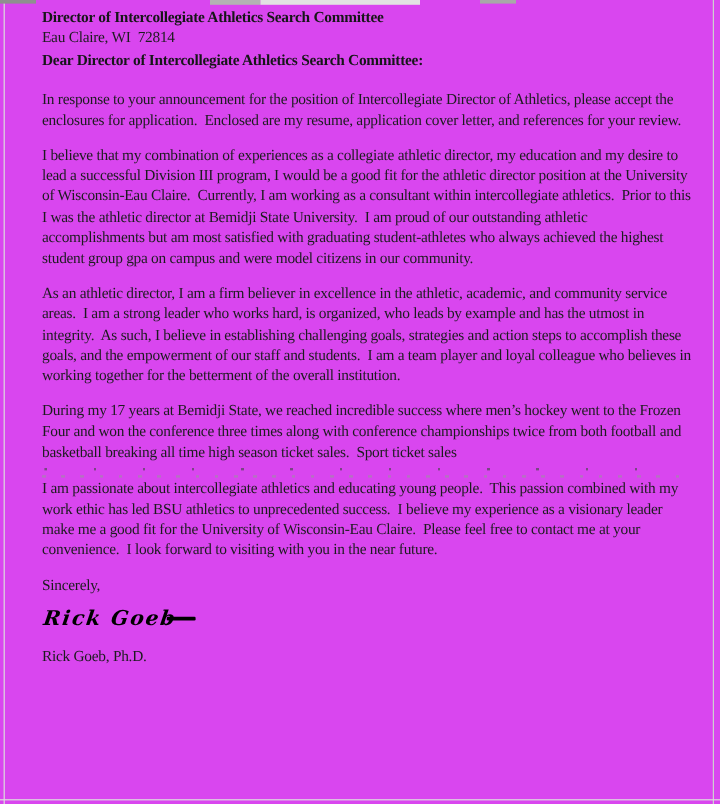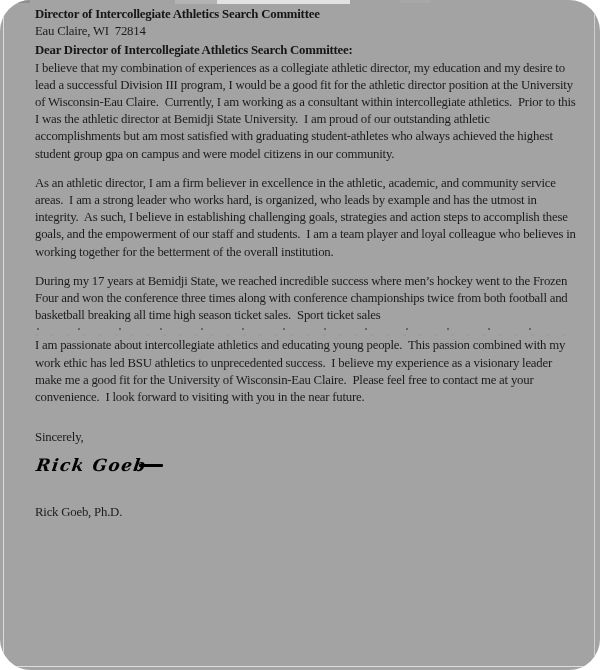--- a/index.html
+++ b/index.html
@@ -4,25 +4,24 @@
 <style>
   html, body {
     margin: 0;
     padding: 0;
     background: #ffffff;
   }
   .page {
     position: relative;
     width: 600px;
     height: 670px;
-    background: #a3a3a3;
+    background: #d946ef;
     overflow: hidden;
     font-family: "Liberation Serif", "DejaVu Serif", serif;
     color: #1c1c1e;
-    border-radius: 31px;
   }
   
   .edge-left   { position:absolute; left:3px;  top:0; width:1px; height:670px; background:#dcdcdc; }
   .edge-right  { position:absolute; left:594px; top:0; width:1px; height:670px; background:#cfcfcf; }
   .edge-bottom { position:absolute; left:0; top:666px; width:600px; height:1px; background:#dedede; }
   
   .art-a { position:absolute; left:0;   top:0; width:30px;  height:3px; background:#8f8f8f; }
   .art-b { position:absolute; left:175px; top:0; width:42px; height:4px; background:#b3b3b3; }
   .art-c { position:absolute; left:217px; top:0; width:133px; height:4px; background:#e2e2e2; }
   .art-d { position:absolute; left:400px; top:0; width:30px; height:3px; background:#a8a8a8; }
@@ -36,21 +35,21 @@
   .line, .para {
     font-size: 12.8px;
     line-height: 17.2px;
     letter-spacing: -0.22px;
     white-space: pre-wrap;
   }
   .bold { font-weight: bold; color: #161618; }
   .salutation { margin-top: 2px; }
   .p1 { margin-top: 15px; }
   .para + .para { margin-top: 12px; }
-  .closing { margin-top: 23px; }
+  .closing { margin-top: 12px; }
 
   
   .remnant { position: relative; height: 10px; margin-top: 3px; }
   .remnant .r1 {
     position:absolute; top:1px; left:2px; right:8px; height:2px;
     background: repeating-linear-gradient(90deg, rgba(70,70,75,.65) 0 2px, transparent 2px 41px);
   }
   .remnant .r2 {
     position:absolute; top:7px; left:0; right:2px; height:2px;
     background: repeating-linear-gradient(90deg, rgba(150,150,155,.55) 0 3px, transparent 3px 16px);
@@ -71,21 +70,21 @@
   .flourish {
     display: inline-block;
     width: 24px;
     height: 3px;
     background: #000;
     margin-left: -7px;
     margin-bottom: 4px;
     vertical-align: baseline;
     border-radius: 1px;
   }
-  .typed-name { margin-top: 28px; }
+  .typed-name { margin-top: 12px; }
 </style>
 </head>
 <body>
 
 <div class="page">
   <div class="edge-left"></div>
   <div class="edge-right"></div>
   <div class="edge-bottom"></div>
   <div class="art-a"></div>
   <div class="art-b"></div>
@@ -94,20 +93,21 @@
 
   <div class="content">
 
     <div class="recipient-block">
       <div class="line bold">Director of Intercollegiate Athletics Search Committee</div>
       <div class="line">Eau Claire, WI  72814</div>
     </div>
 
     <div class="line bold salutation">Dear Director of Intercollegiate Athletics Search Committee:</div>
 
+    <div class="para p1">In response to your announcement for the position of Intercollegiate Director of Athletics, please accept the enclosures for application.  Enclosed are my resume, application cover letter, and references for your review.</div>
 
     <div class="para">I believe that my combination of experiences as a collegiate athletic director, my education and my desire to lead a successful Division III program, I would be a good fit for the athletic director position at the University of Wisconsin-Eau Claire.  Currently, I am working as a consultant within intercollegiate athletics.  Prior to this I was the athletic director at Bemidji State University.  I am proud of our outstanding athletic accomplishments but am most satisfied with graduating student-athletes who always achieved the highest student group gpa on campus and were model citizens in our community.</div>
 
     <div class="para">As an athletic director, I am a firm believer in excellence in the athletic, academic, and community service areas.  I am a strong leader who works hard, is organized, who leads by example and has the utmost in integrity.  As such, I believe in establishing challenging goals, strategies and action steps to accomplish these goals, and the empowerment of our staff and students.  I am a team player and loyal colleague who believes in working together for the betterment of the overall institution.</div>
 
     <div class="para">During my 17 years at Bemidji State, we reached incredible success where men’s hockey went to the Frozen Four and won the conference three times along with conference championships twice from both football and basketball breaking all time high season ticket sales.  Sport ticket sales</div>
 
     <div class="remnant">
       <div class="r1"></div>
       <div class="r2"></div>

